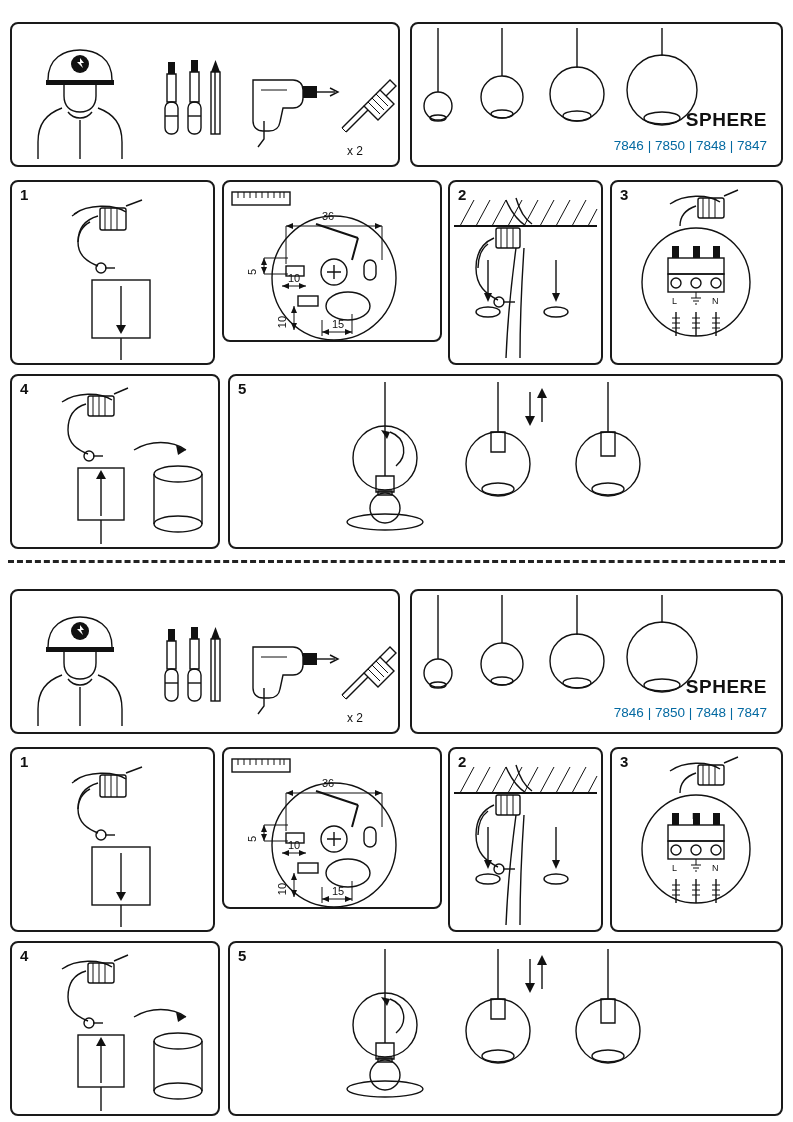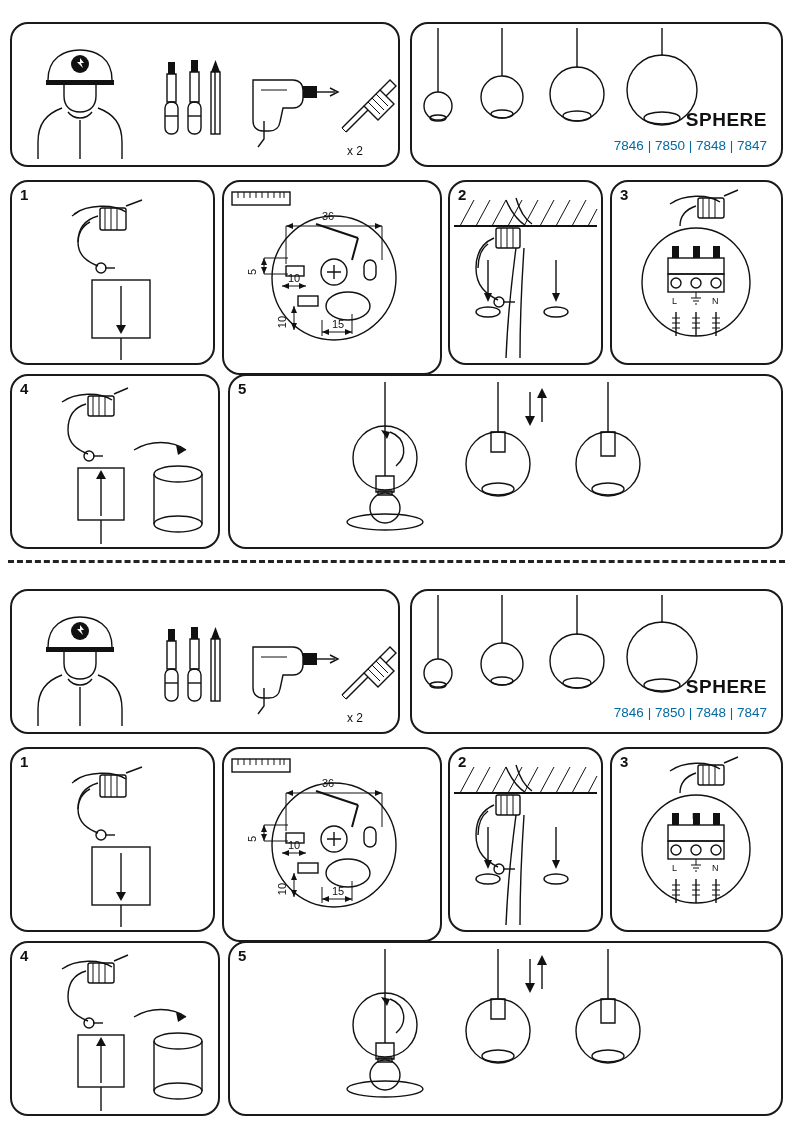--- a/index.html
+++ b/index.html
@@ -13,32 +13,32 @@
   .half{position:absolute;left:0;width:793px;height:545px;}
   .half.top{top:8px;}
   .half.bottom{top:575px;}
 
   .divider{
     position:absolute;left:8px;top:560px;width:777px;height:0;
     border-top:3px dashed #222;
   }
 
   .panel{
-    position:absolute;border:2px solid #1a1a1a;border-radius:18px;
+    position:absolute;border:2px solid #1a1a1a;border-radius:8px;
     background:#fff;box-sizing:border-box;
   }
   .step-num{
     position:absolute;font-weight:bold;font-size:15px;color:#111;
   }
 
   
   .p-tools{left:10px;top:14px;width:390px;height:145px;}
   .p-prod{left:410px;top:14px;width:373px;height:145px;}
   .p-1{left:10px;top:172px;width:205px;height:185px;}
-  .p-dim{left:222px;top:172px;width:220px;height:195px;}
+  .p-dim{left:222px;top:172px;width:220px;height:162px;}
   .p-2{left:448px;top:172px;width:155px;height:185px;}
   .p-3{left:610px;top:172px;width:173px;height:185px;}
   .p-4{left:10px;top:366px;width:210px;height:175px;}
   .p-5{left:228px;top:366px;width:555px;height:175px;}
 
   .brand{
     position:absolute;right:14px;bottom:34px;
     font-size:19px;font-weight:bold;letter-spacing:.5px;color:#111;
   }
   .codes{

